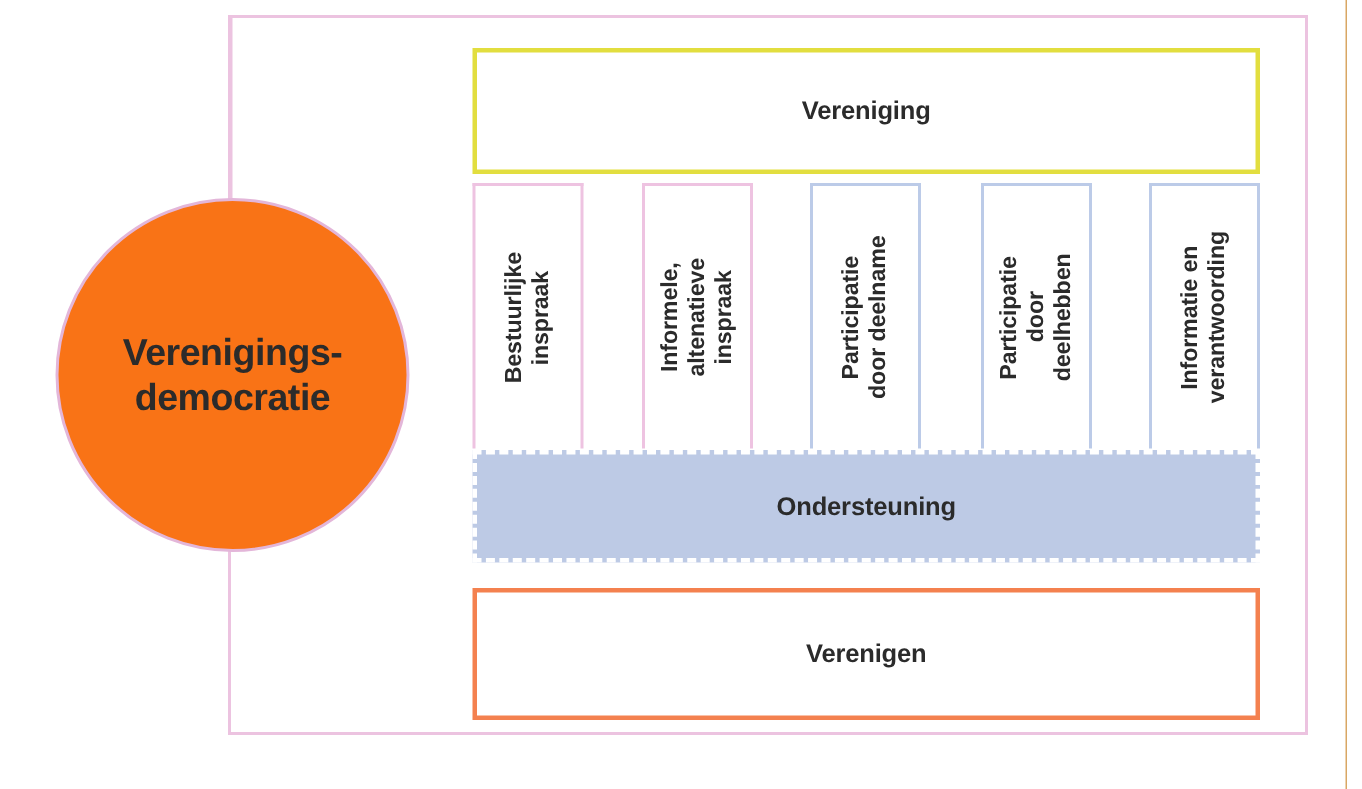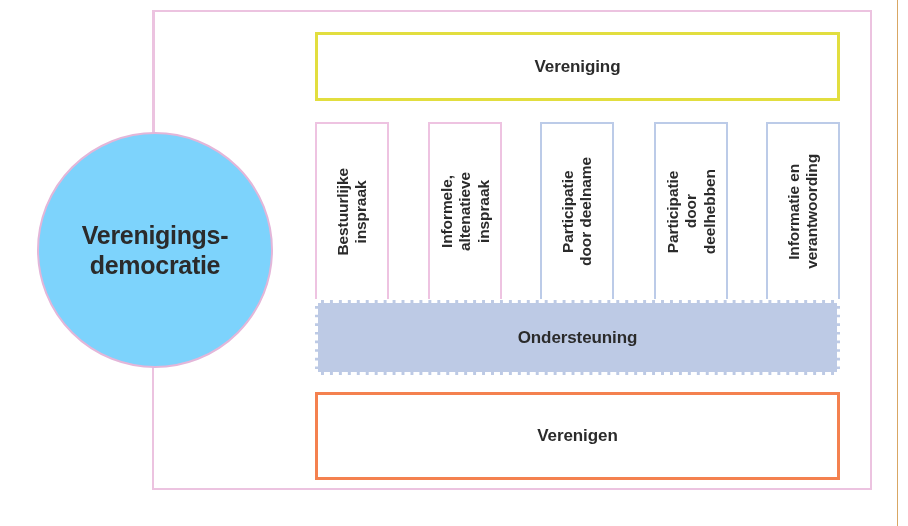--- a/index.html
+++ b/index.html
@@ -54,21 +54,21 @@
 
   
   .circle {
     position: absolute;
     left: 37px;
     top: 132px;
     width: 236px;
     height: 236px;
     border-radius: 50%;
     border: 2px solid #e3b6d9;
-    background: #7dd3fc;
+    background: #f97316;
     box-sizing: border-box;
     display: flex;
     align-items: center;
     justify-content: center;
     z-index: 5;
   }
   .circle-label {
     font-size: 25px;
     font-weight: bold;
     color: #2b2b2b;
@@ -76,21 +76,21 @@
     line-height: 1.22;
     letter-spacing: -0.3px;
   }
 
   
   .band-top {
     position: absolute;
     left: 315px;
     top: 32px;
     width: 525px;
-    height: 69px;
+    height: 84px;
     border: 3px solid #e2de3f;
     box-sizing: border-box;
     background: #ffffff;
     display: flex;
     align-items: center;
     justify-content: center;
     z-index: 3;
   }
 
   

